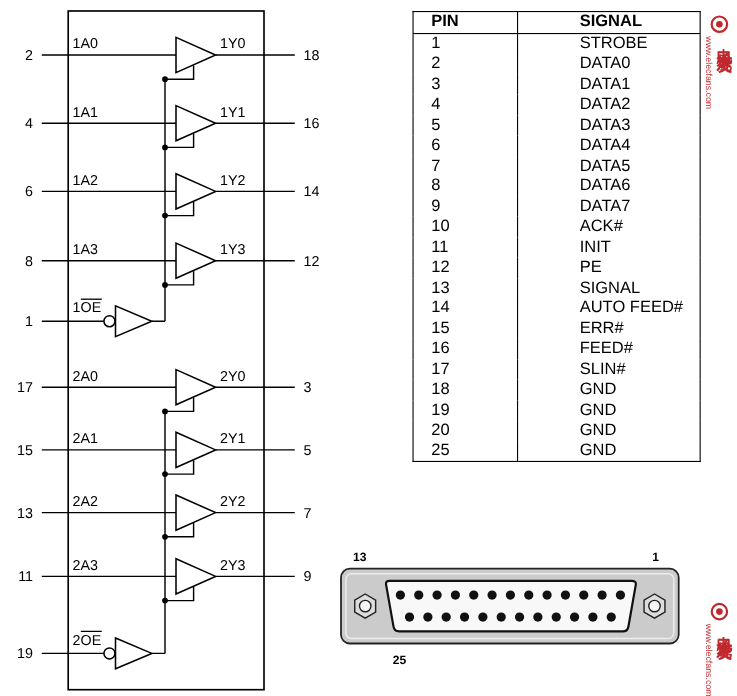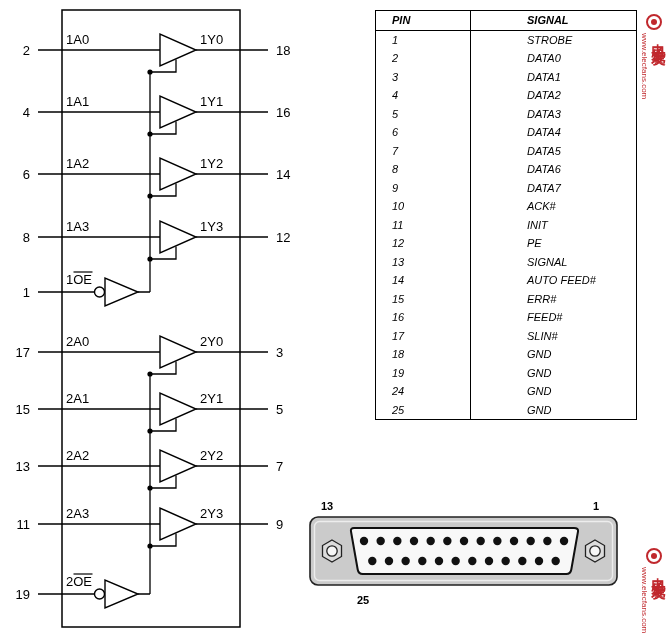--- a/index.html
+++ b/index.html
@@ -1,20 +1,20 @@
 <!DOCTYPE html>
 <html><head>
 <meta charset="utf-8">
 <style>
   html,body{margin:0;padding:0;background:#fff;}
   .stage{position:relative;width:670px;height:633px;background:#fff;overflow:hidden;font-family:"Liberation Sans",sans-serif;color:#000;}
   #chip-svg{position:absolute;left:0;top:0;}
   svg text{font-family:"Liberation Sans",sans-serif;fill:#000;}
   .pin-table-wrap{position:absolute;left:375px;top:10px;width:262px;}
-  table.pin-table{border-collapse:collapse;width:100%;border:1.4px solid #000;font-size:11px;table-layout:fixed;font-style:italic;}
+  table.pin-table{border-collapse:collapse;width:100%;border:1.4px solid #000;font-size:15px;table-layout:fixed;}
   .pin-table th,.pin-table td{padding:0;height:18.5px;line-height:18.5px;vertical-align:middle;white-space:nowrap;overflow:hidden;}
   .pin-table th{font-weight:bold;border-bottom:1.2px solid #000;text-align:left;}
   .pin-table th:first-child,.pin-table td:first-child{width:78px;border-right:1.2px solid #000;padding-left:16px;}
   .pin-table th:last-child,.pin-table td:last-child{padding-left:56px;}
   #connector-svg{position:absolute;left:305px;top:497px;}
   .conn-label{font-size:11px;font-weight:bold;}
   .watermark{position:absolute;display:flex;flex-direction:column;align-items:center;gap:3px;color:#c0282d;}
   .wm-top{right:2px;top:14px;}
   .wm-bottom{right:2px;top:548px;}
   .wm-logo{width:12px;height:12px;border-radius:50%;border:2px solid currentColor;position:relative;}
@@ -197,21 +197,21 @@
           </tr>
           <tr>
             <td>18</td>
             <td>GND</td>
           </tr>
           <tr>
             <td>19</td>
             <td>GND</td>
           </tr>
           <tr>
-            <td>24</td>
+            <td>20</td>
             <td>GND</td>
           </tr>
           <tr>
             <td>25</td>
             <td>GND</td>
           </tr>
         </tbody>
     </table>
   </div>
 

